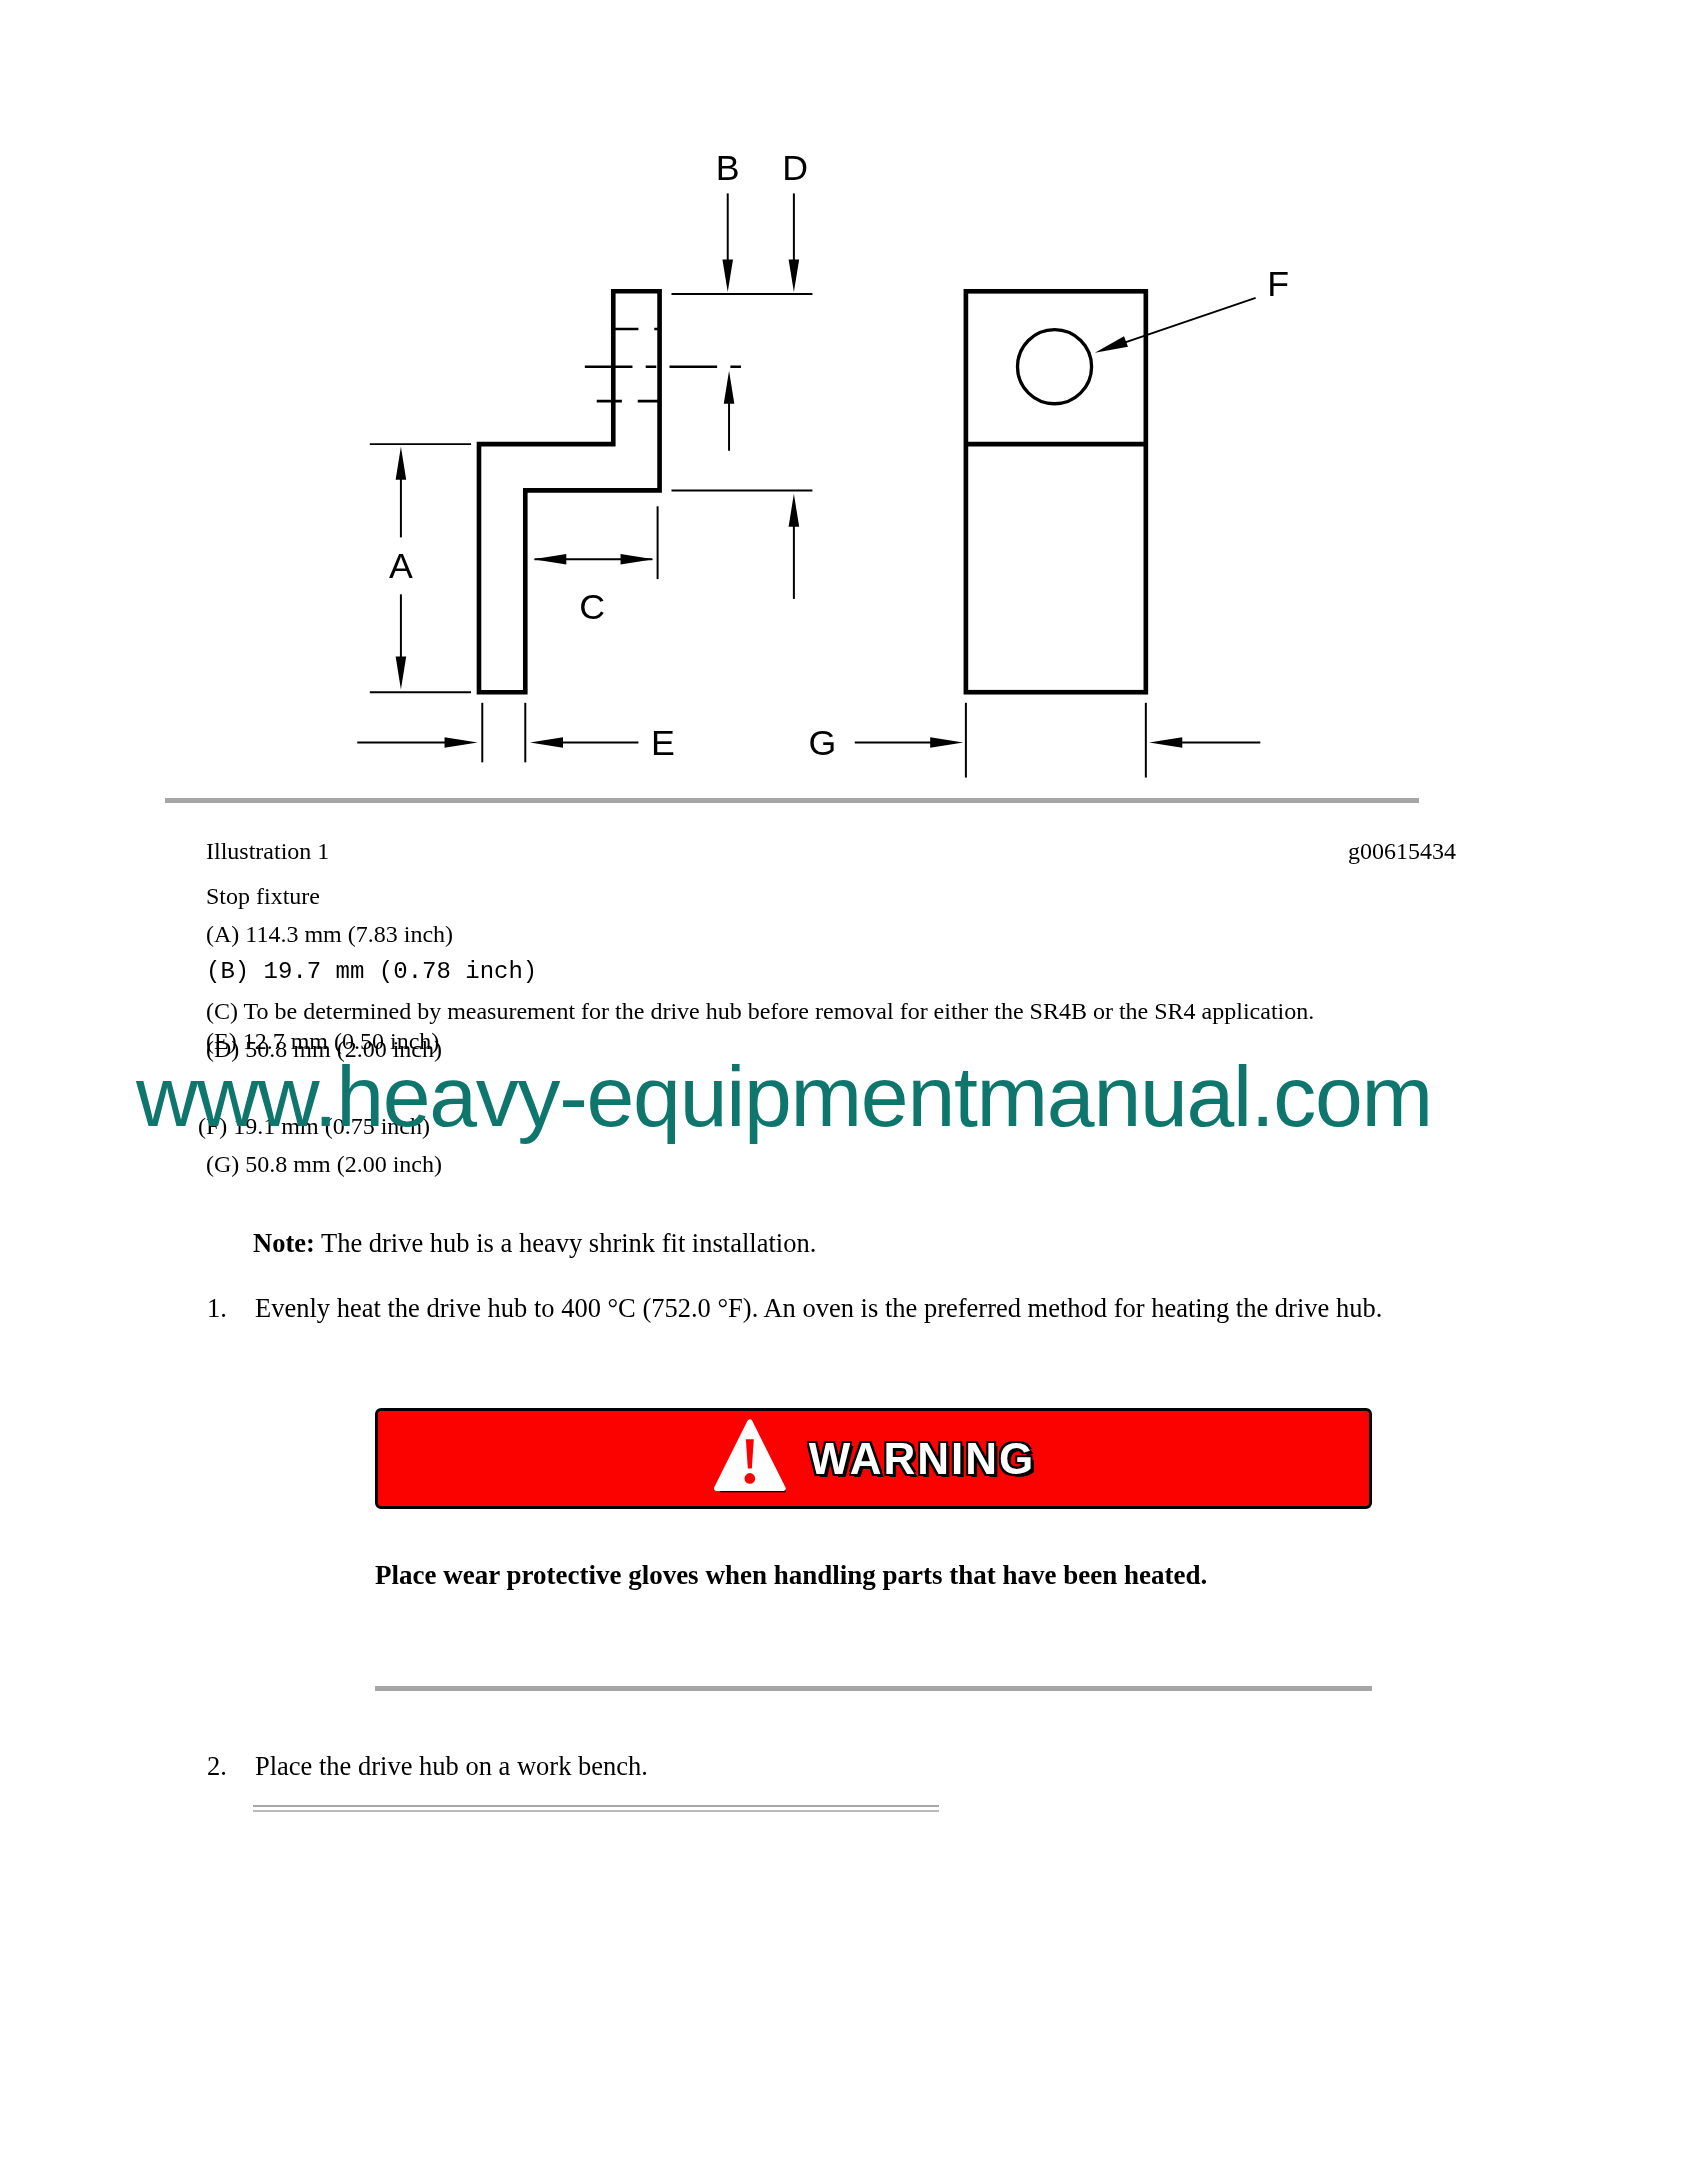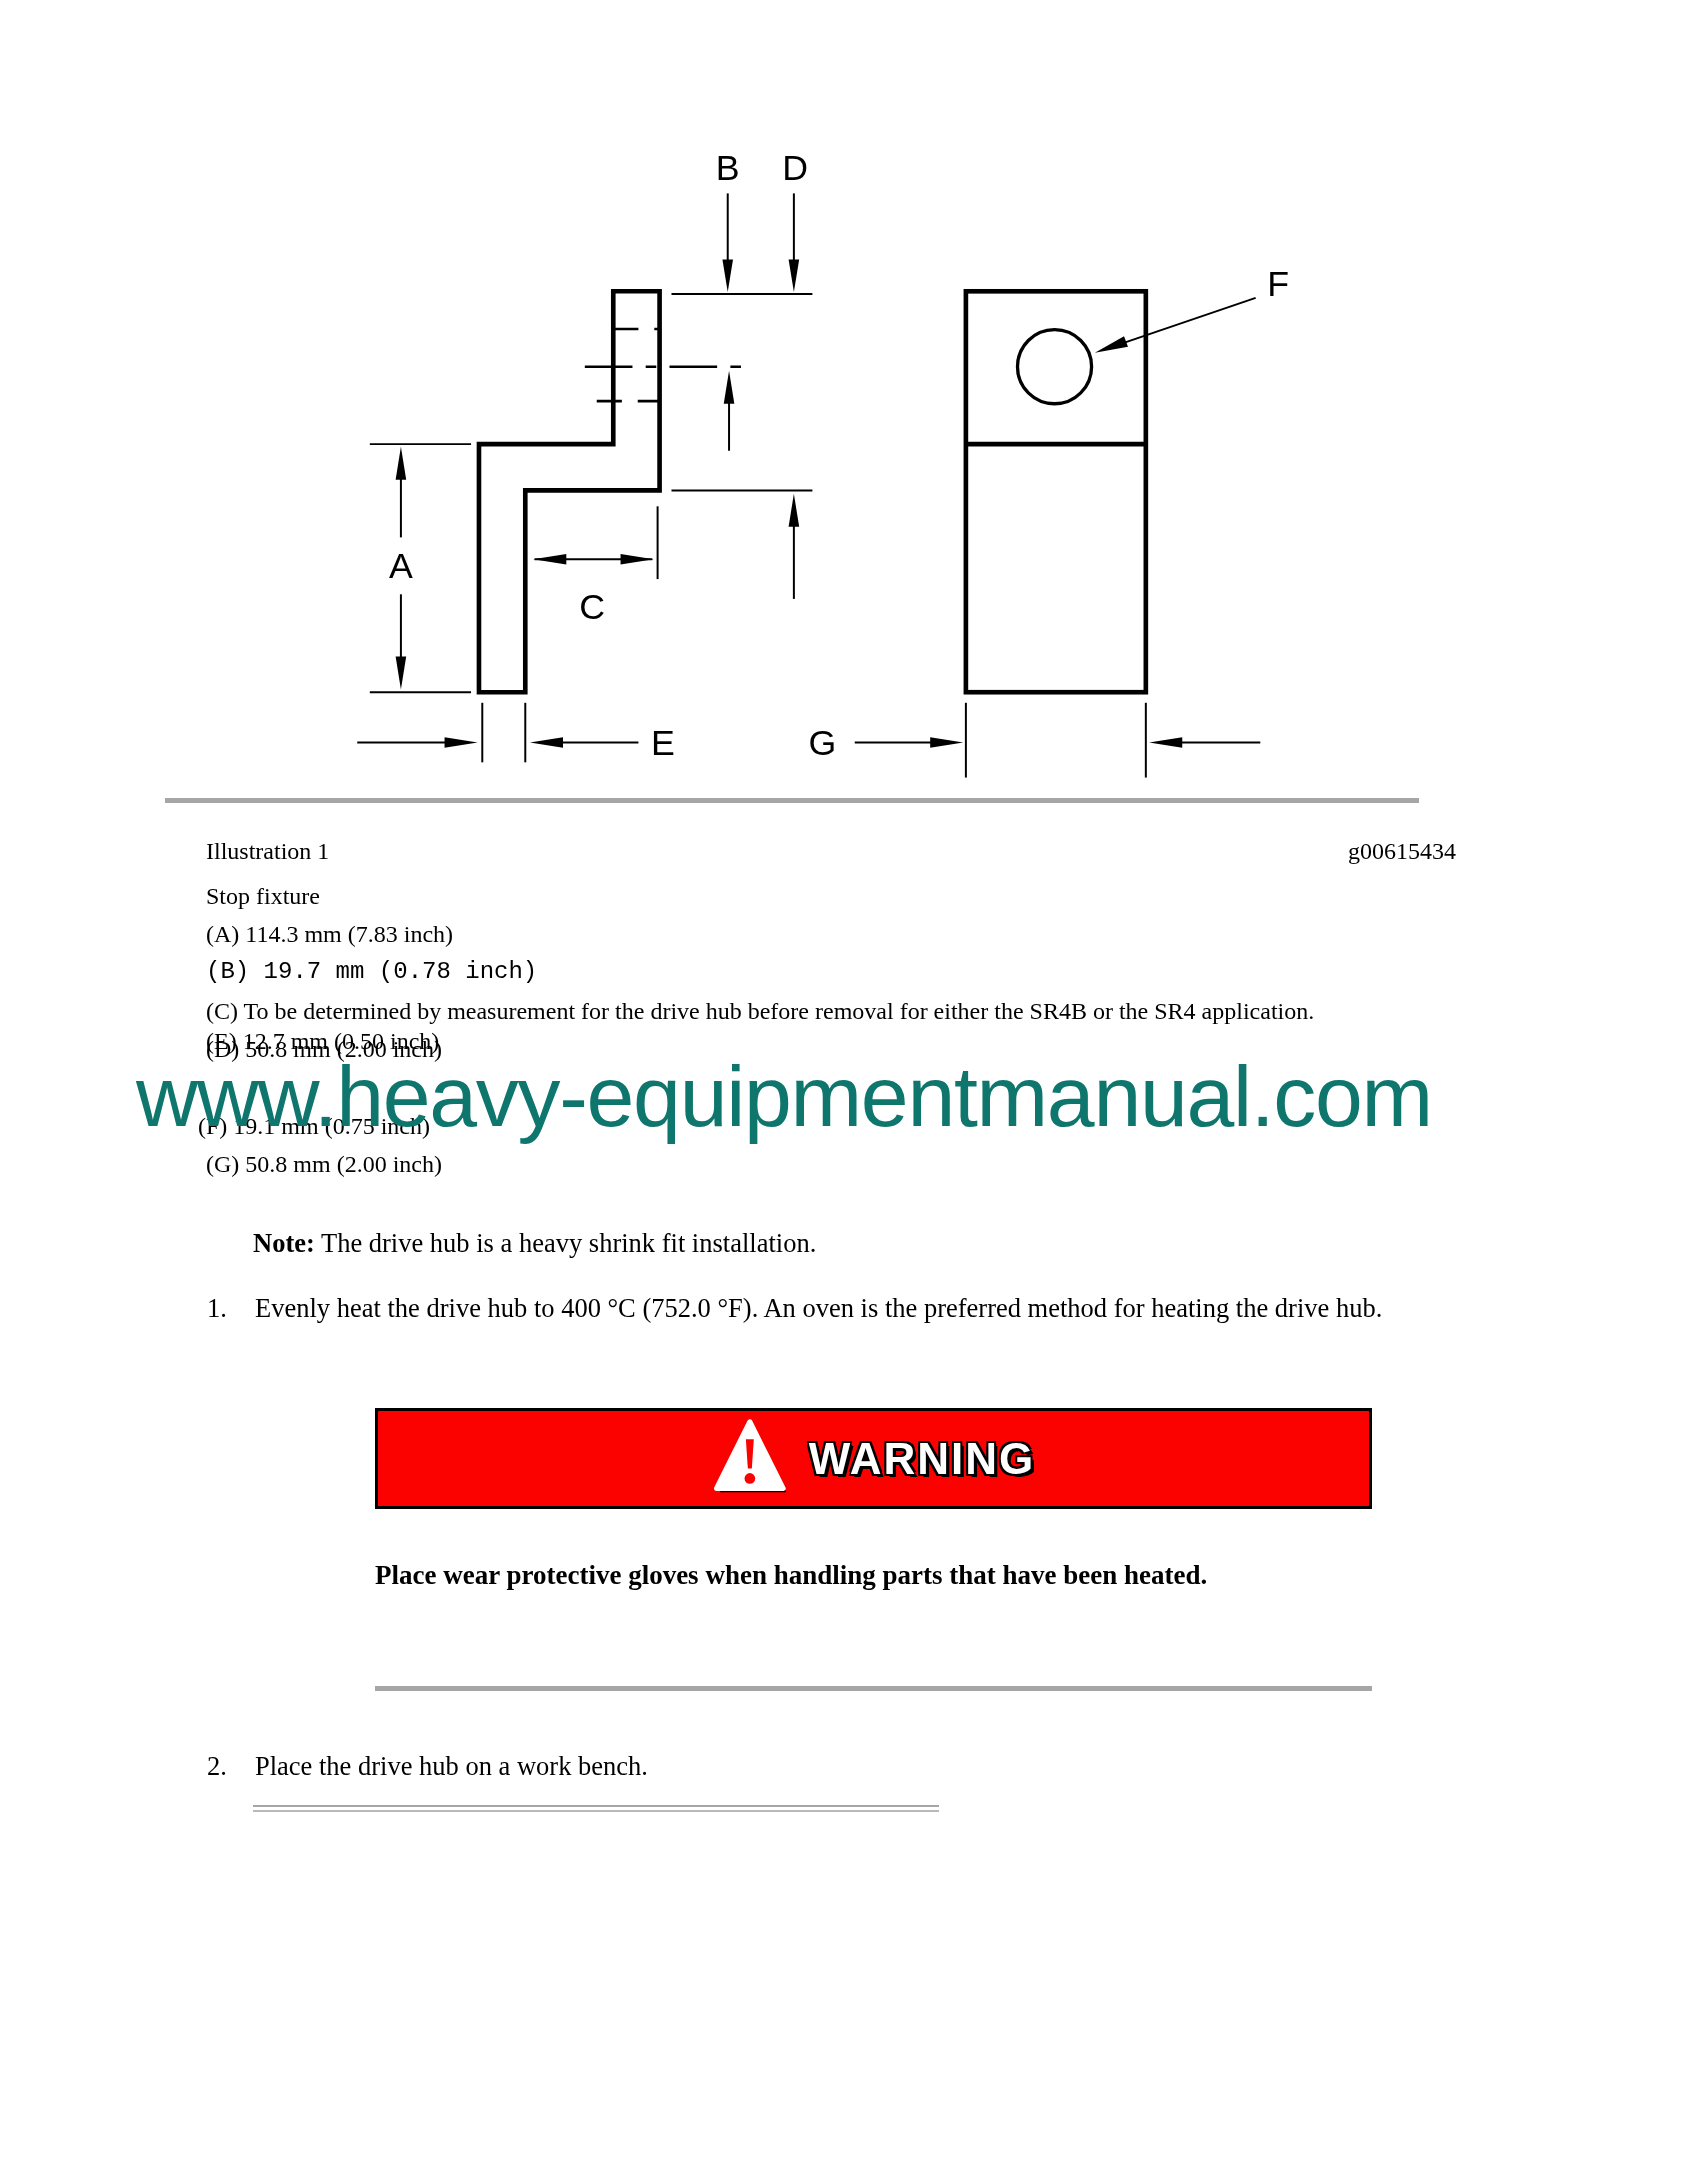--- a/index.html
+++ b/index.html
@@ -115,21 +115,21 @@
 
 <div id="watermark" class="abs" style="color:#0f766e;">www.heavy-equipmentmanual.com</div>
 
 <div class="abs bodytext" style="left:253px;top:1224px;white-space:nowrap;">
   <span style="font-weight:bold;">Note:</span><span> The drive hub is a heavy shrink fit installation.</span>
 </div>
 
 <div class="abs bodytext stepnum" style="top:1289px;">1.</div>
 <div class="abs bodytext" style="left:255px;top:1289px;width:1224px;">Evenly heat the drive hub to 400 °C (752.0 °F). An oven is the preferred method for heating the drive hub.</div>
 
-<div id="warning-banner" class="abs" style="background: rgb(251, 2, 0);">
+<div id="warning-banner" class="abs" style="background: rgb(251, 2, 0); border-radius: 6px;">
   <svg width="77" height="81" viewBox="0 0 116 122">
     <polygon points="62,12 112,112 12,112" fill="#000"></polygon>
     <polygon points="57,6 107,106 7,106" fill="#ffffff" stroke="#ffffff" stroke-width="8" stroke-linejoin="round"></polygon>
     <path d="M 51 32 L 63 32 L 60 76 L 54 76 Z" fill="#fb0200"></path>
     <circle cx="57" cy="91" r="8" fill="#fb0200"></circle>
   </svg>
   <span id="warning-word">WARNING</span>
 </div>
 
 <div id="warning-message" class="abs">Place wear protective gloves when handling parts that have been heated.</div>

